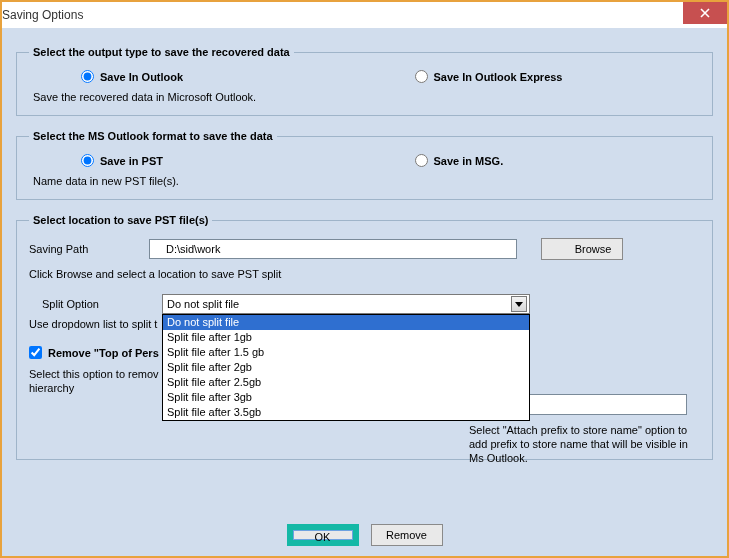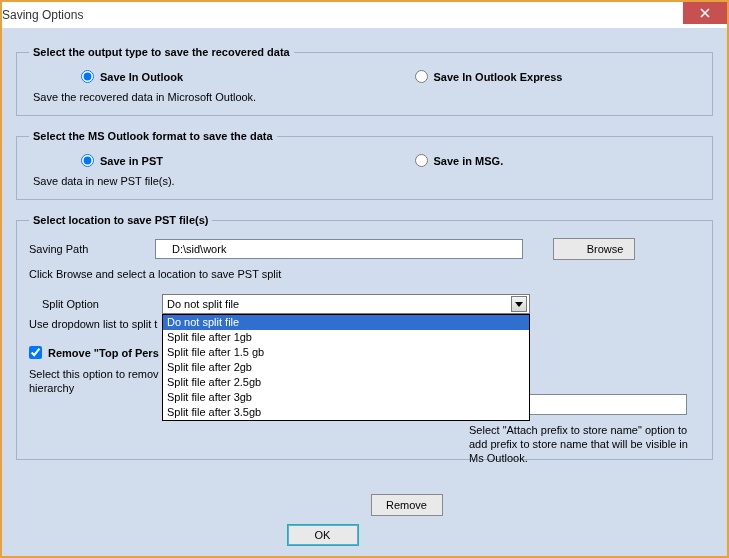--- a/index.html
+++ b/index.html
@@ -79,21 +79,20 @@
   label.radio input { margin:0; }
   .desc {
     margin-top: 8px;
     color: #000;
     font-size: 11px;
   }
   .field-row {
     display: flex;
     align-items: center;
     margin-bottom: 8px;
-    gap: 6px;
   }
   .field-label {
     width: 120px;
     font-size: 11px;
   }
   .text-input {
     flex: 1;
     height: 20px;
     border: 1px solid #7a8a99;
     background: #fff;
@@ -226,23 +225,22 @@
   }
   .dlg-btn {
     width: 72px;
     height: 22px;
     background: #e9e9e9;
     border: 1px solid #8a8a8a;
     font-size: 11px;
     cursor: pointer;
   }
   .dlg-btn.primary {
-    border: 1px solid #14b8a6;
+    border: 6px solid #14b8a6;
     box-shadow: 0 0 0 1px #6ea2e0 inset;
-    margin-top: 30px;
   }
   
   fieldset.group.loc {
     position: relative;
     padding-bottom: 64px;
     min-height: 236px;
   }
 </style>
 </head>
 <body>
@@ -279,21 +277,21 @@
     </fieldset>
 
     <fieldset class="group">
       <legend>Select the MS Outlook format to save the data</legend>
       <div class="radio-row">
         <div class="radio-col indent">
           <label class="radio">
             <input type="radio" name="fmt" checked="" style="">
             <span>Save in PST</span>
           </label>
-          <div class="desc">Save data in new PST file(s).</div>
+          <div class="desc">Name data in new PST file(s).</div>
         </div>
         <div class="radio-col">
           <label class="radio">
             <input type="radio" name="fmt" style="">
             <span>Save in MSG.</span>
           </label>
         </div>
       </div>
     </fieldset>
 

